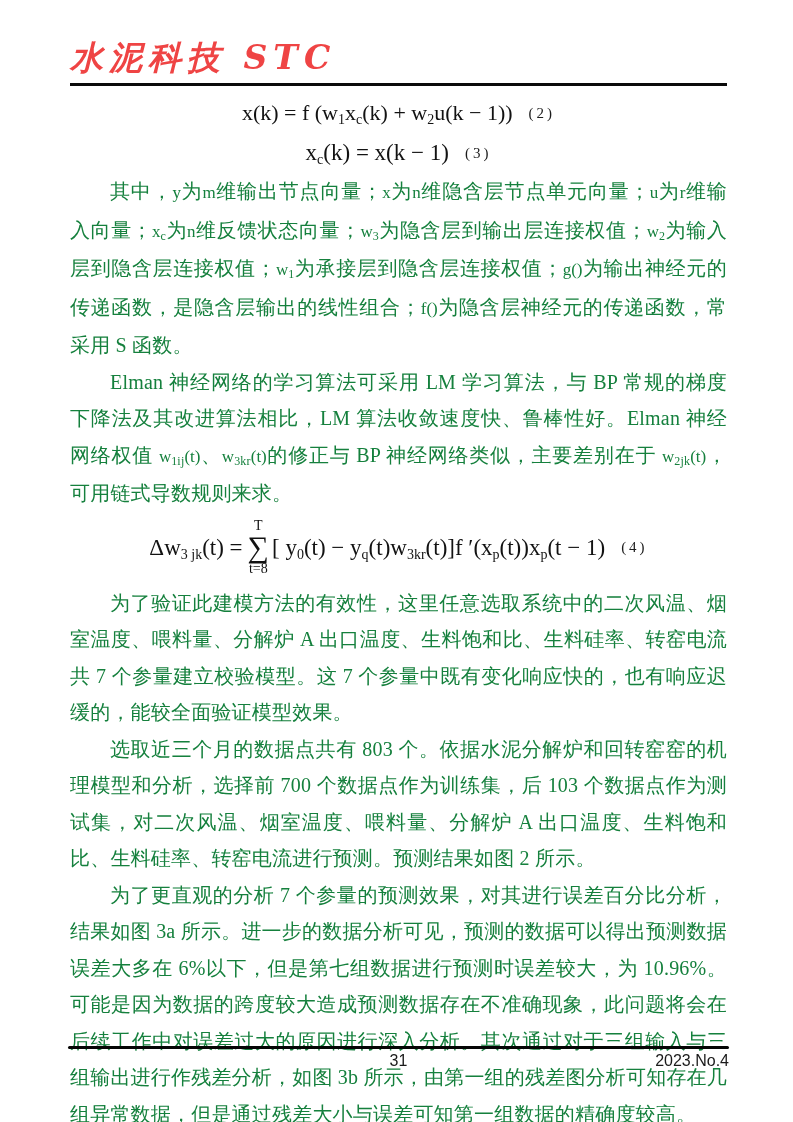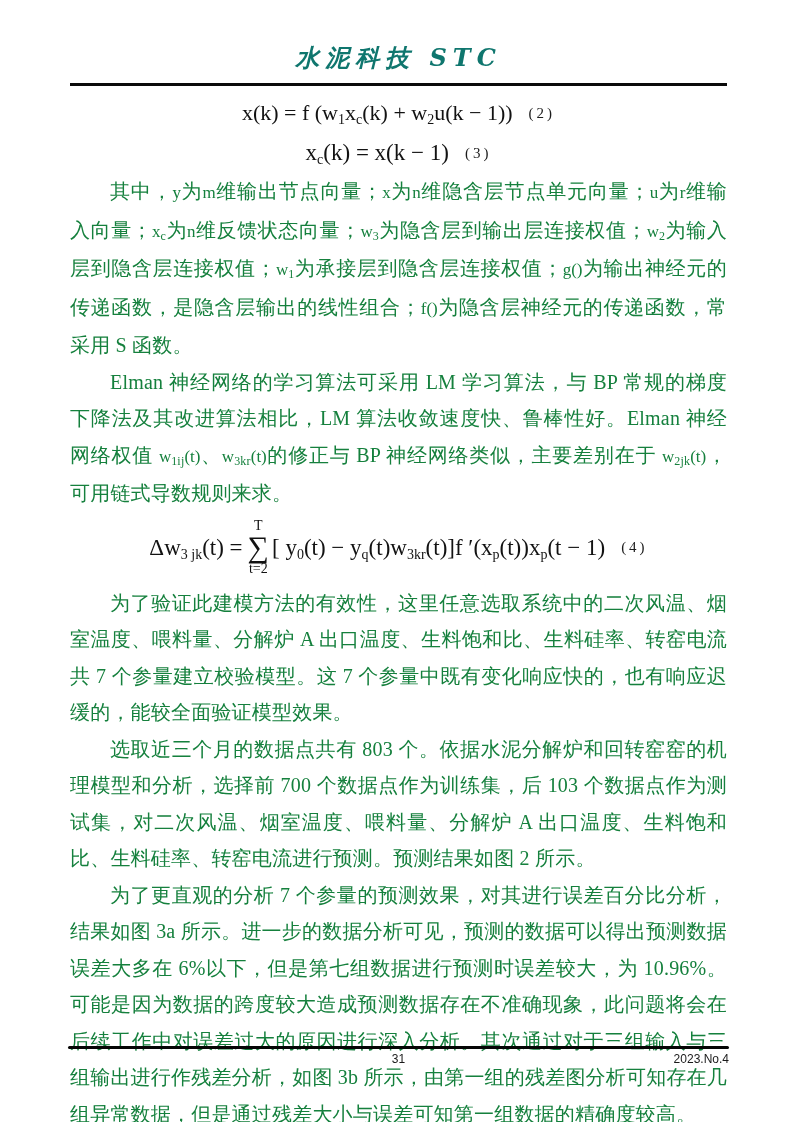--- a/index.html
+++ b/index.html
@@ -11,28 +11,28 @@
     background: #ffffff;
     color: #141414;
     font-family: "Liberation Serif", serif;
     overflow: hidden;
     box-sizing: border-box;
   }
   .content {
     padding: 40px 66px 0 70px;
   }
   .journal-title {
-    text-align: center;
+    text-align: left;
     font-family: "DejaVu Serif", serif;
     font-style: italic;
     font-weight: 600;
-    font-size: 24px;
+    font-size: 33px;
     letter-spacing: 6px;
     line-height: 36px;
-    color: #0f766e;
+    color: #ef4444;
   }
   .header-rule {
     height: 3px;
     background: #0a0a0a;
     margin-top: 7px;
   }
   .equation {
     display: flex;
     justify-content: center;
     align-items: center;
@@ -93,21 +93,21 @@
   .footer-rule {
     height: 3px;
     background: #050505;
     border-radius: 2px;
   }
   .footer-row {
     position: relative;
     margin-top: 3px;
     height: 18px;
     font-family: "Liberation Sans", sans-serif;
-    font-size: 12px;
+    font-size: 16px;
     color: #1a1a1a;
   }
   .page-number {
     position: absolute;
     left: 0; right: 0;
     text-align: center;
   }
   .issue-label {
     position: absolute;
     right: 0;
@@ -135,21 +135,21 @@
 
     <p class="para">其中，<span class="var">y</span>为<span class="var">m</span>维输出节点向量；<span class="var">x</span>为<span class="var">n</span>维隐含层节点单元向量；<span class="var">u</span>为<span class="var">r</span>维输入向量；<span class="var">x</span><sub>c</sub>为<span class="var">n</span>维反馈状态向量；<span class="var">w</span><sub>3</sub>为隐含层到输出层连接权值；<span class="var">w</span><sub>2</sub>为输入层到隐含层连接权值；<span class="var">w</span><sub>1</sub>为承接层到隐含层连接权值；<span class="var">g()</span>为输出神经元的传递函数，是隐含层输出的线性组合；<span class="var">f()</span>为隐含层神经元的传递函数，常采用 S 函数。</p>
 
     <p class="para">Elman 神经网络的学习算法可采用 LM 学习算法，与 BP 常规的梯度下降法及其改进算法相比，LM 算法收敛速度快、鲁棒性好。Elman 神经网络权值 <span class="var">w</span><sub>1ij</sub><span class="var">(t)</span>、<span class="var">w</span><sub>3kr</sub><span class="var">(t)</span>的修正与 BP 神经网络类似，主要差别在于 <span class="var">w</span><sub>2jk</sub><span class="var">(t)</span>，可用链式导数规则来求。</p>
 
     <div class="equation eq4">
       <span>Δw<sub>3 jk</sub>(t) =</span>
       <span class="sigma">
         <span class="lim">T</span>
         <span class="glyph">∑</span>
-        <span class="lim">t=2</span>
+        <span class="lim">t=8</span>
       </span>
       <span>[ y<sub>0</sub>(t) − y<sub>q</sub>(t)w<sub>3kr</sub>(t)]f ′(x<sub>p</sub>(t))x<sub>p</sub>(t − 1)</span>
       <span class="eq-number">(4)</span>
     </div>
 
     <p class="para">为了验证此建模方法的有效性，这里任意选取系统中的二次风温、烟室温度、喂料量、分解炉 A 出口温度、生料饱和比、生料硅率、转窑电流共 7 个参量建立校验模型。这 7 个参量中既有变化响应快的，也有响应迟缓的，能较全面验证模型效果。</p>
 
     <p class="para">选取近三个月的数据点共有 803 个。依据水泥分解炉和回转窑窑的机理模型和分析，选择前 700 个数据点作为训练集，后 103 个数据点作为测试集，对二次风温、烟室温度、喂料量、分解炉 A 出口温度、生料饱和比、生料硅率、转窑电流进行预测。预测结果如图 2 所示。</p>
 
     <p class="para">为了更直观的分析 7 个参量的预测效果，对其进行误差百分比分析，结果如图 3a 所示。进一步的数据分析可见，预测的数据可以得出预测数据误差大多在 6%以下，但是第七组数据进行预测时误差较大，为 10.96%。可能是因为数据的跨度较大造成预测数据存在不准确现象，此问题将会在后续工作中对误差过大的原因进行深入分析。其次通过对于三组输入与三组输出进行作残差分析，如图 3b 所示，由第一组的残差图分析可知存在几组异常数据，但是通过残差大小与误差可知第一组数据的精确度较高。</p>

